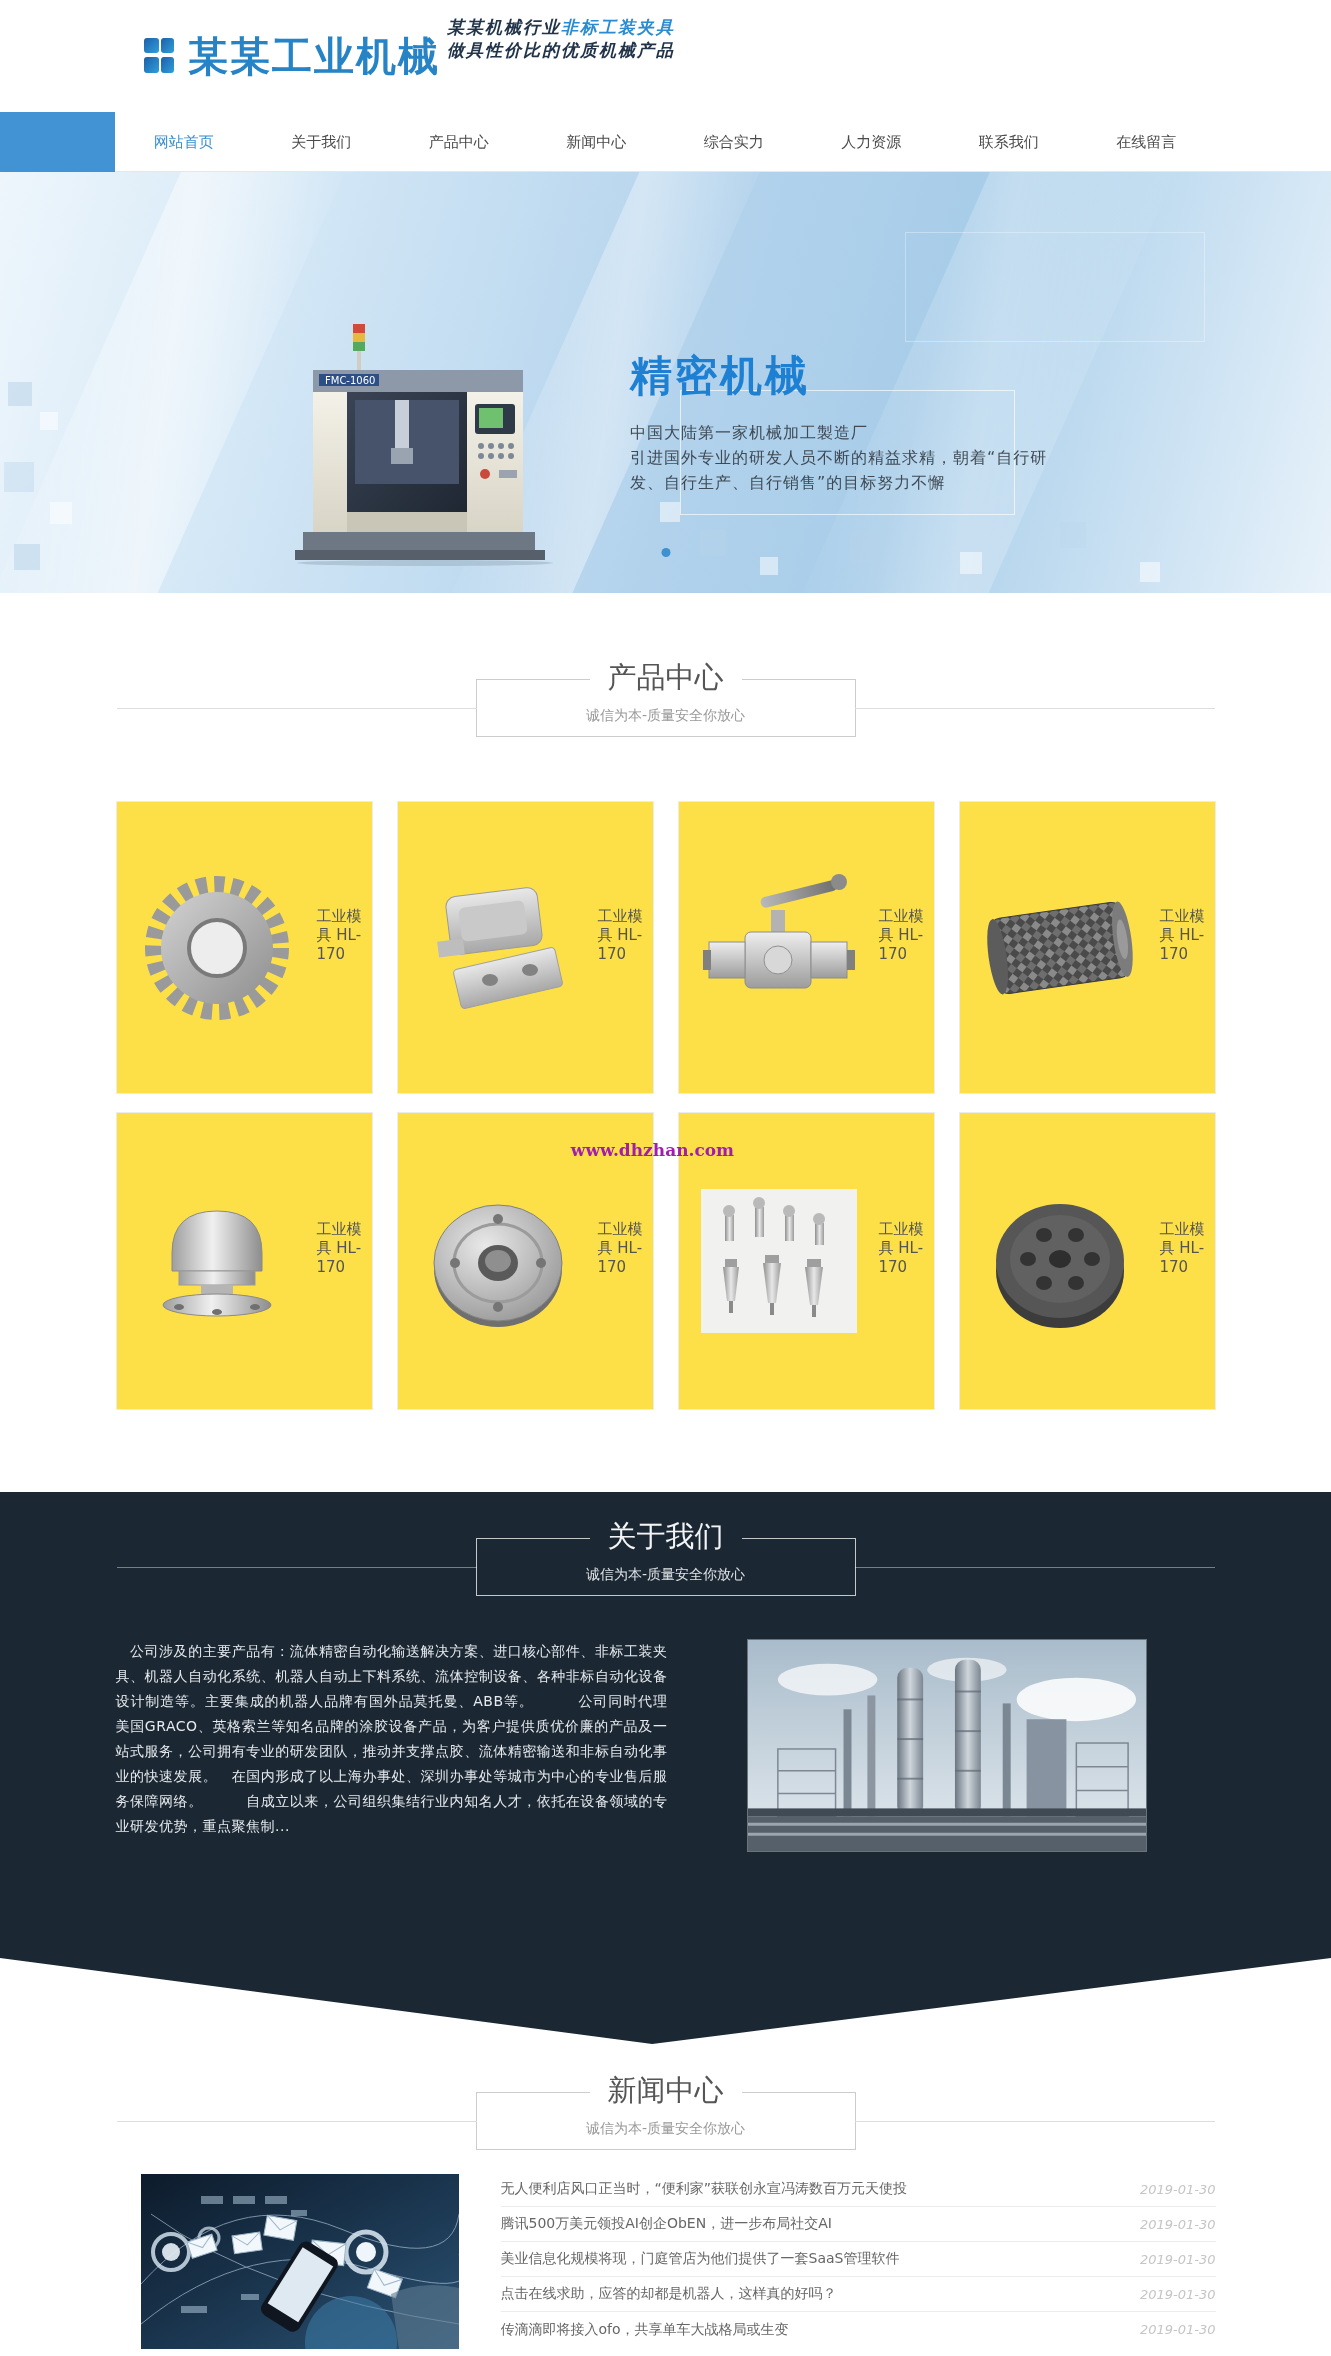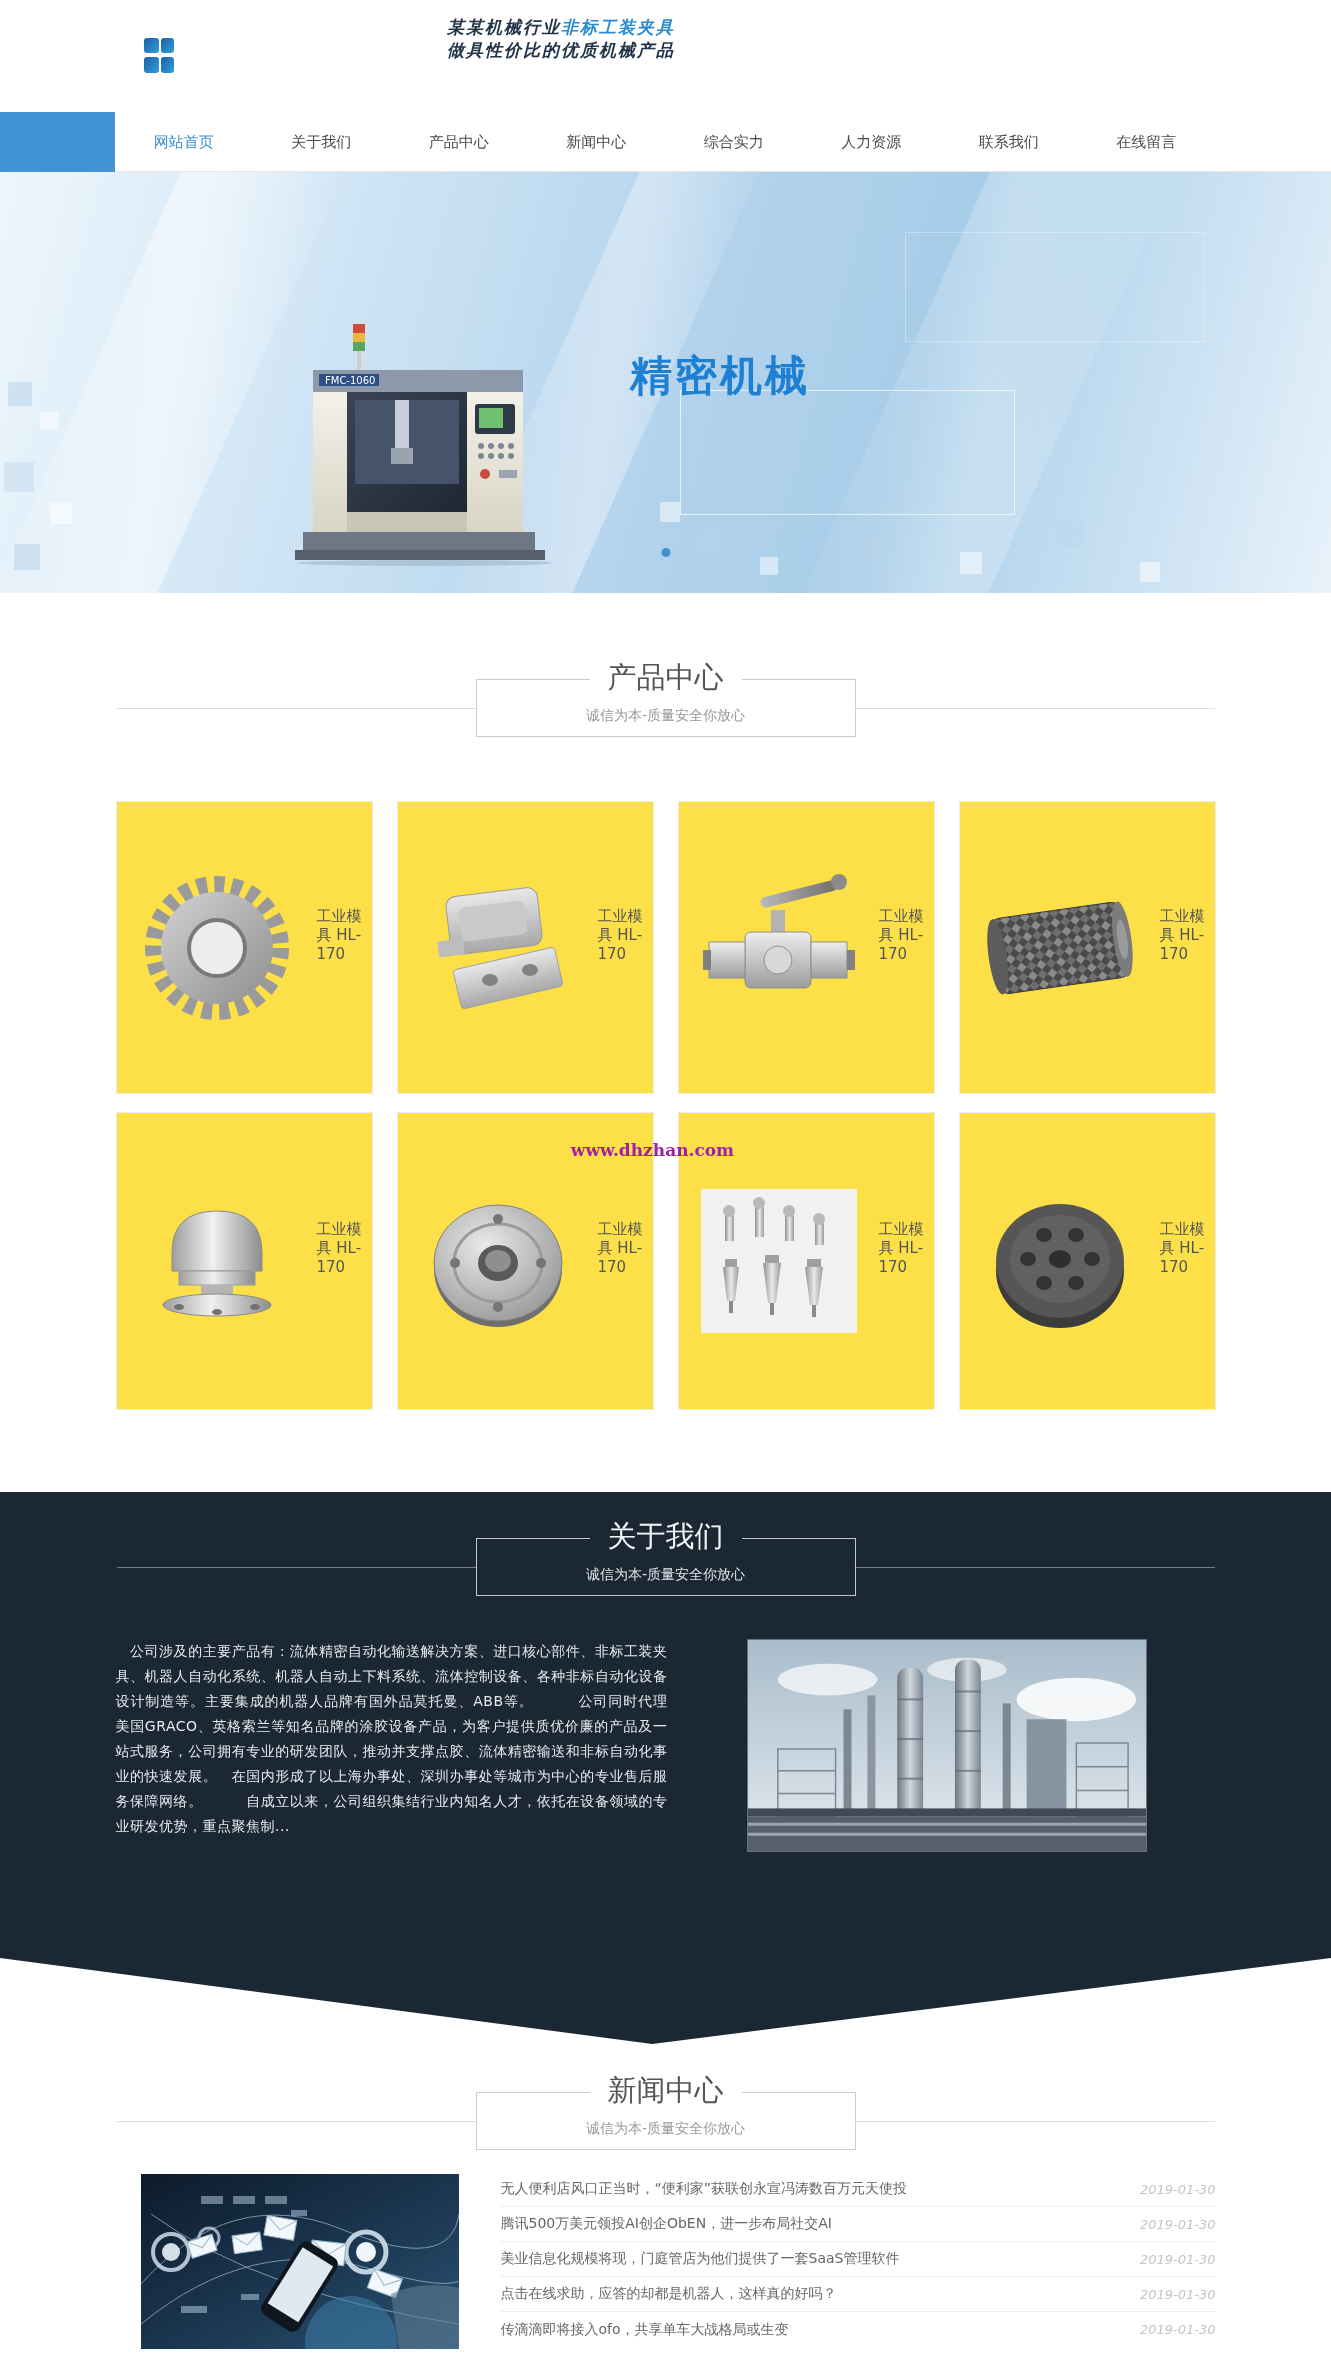--- a/index.html
+++ b/index.html
@@ -96,20 +96,21 @@
           </linearGradient>
         </defs>
         <path d="M30 4 A28 28 0 1 0 30 60 A24 24 0 0 1 30 4 Z" fill="url(#lg1)"></path>
         <g fill="url(#lg1)">
           <rect x="30" y="14" width="15" height="15" rx="3"></rect>
           <rect x="47" y="14" width="13" height="15" rx="3"></rect>
           <rect x="30" y="33" width="15" height="16" rx="3"></rect>
           <rect x="47" y="33" width="13" height="16" rx="3"></rect>
         </g>
       </svg>
+      <span class="logo-text">某某工业机械</span>
     </div>
     <div class="tagline">
       <div><span>某某机械行业</span><span class="hl">非标工装夹具</span></div>
       <div>做具性价比的优质机械产品</div>
     </div>
   </div>
 
   <div class="navbar">
     <div class="nav-block"></div>
     <div class="nav-items">
@@ -187,20 +188,24 @@
       <circle cx="190" cy="156" r="5" fill="#c84a3c"></circle>
       <rect x="204" y="152" width="18" height="8" fill="#9aa3af"></rect>
 
       <rect x="8" y="214" width="232" height="18" fill="#6e7884"></rect>
       <rect x="0" y="232" width="250" height="10" fill="#565f6a"></rect>
       <ellipse cx="130" cy="245" rx="128" ry="3" fill="#9fb4c4" opacity=".6"></ellipse>
     </svg>
 
     <div class="hero-text">
       <div class="hero-title">精密机械</div>
+      <div class="hero-desc">
+        <div>中国大陆第一家机械加工製造厂</div>
+        <div style="width:420px;">引进国外专业的研发人员不断的精益求精，朝着“自行研发、自行生产、自行销售”的目标努力不懈</div>
+      </div>
     </div>
     <div class="carousel-dot"></div>
   </div>
 
   <div class="products-section">
     <div class="sec-head">
       <div class="sec-box">
         <h2 class="sec-title">产品中心</h2>
         <div class="sec-sub">诚信为本-质量安全你放心</div>
         <i class="sec-line left"></i>

